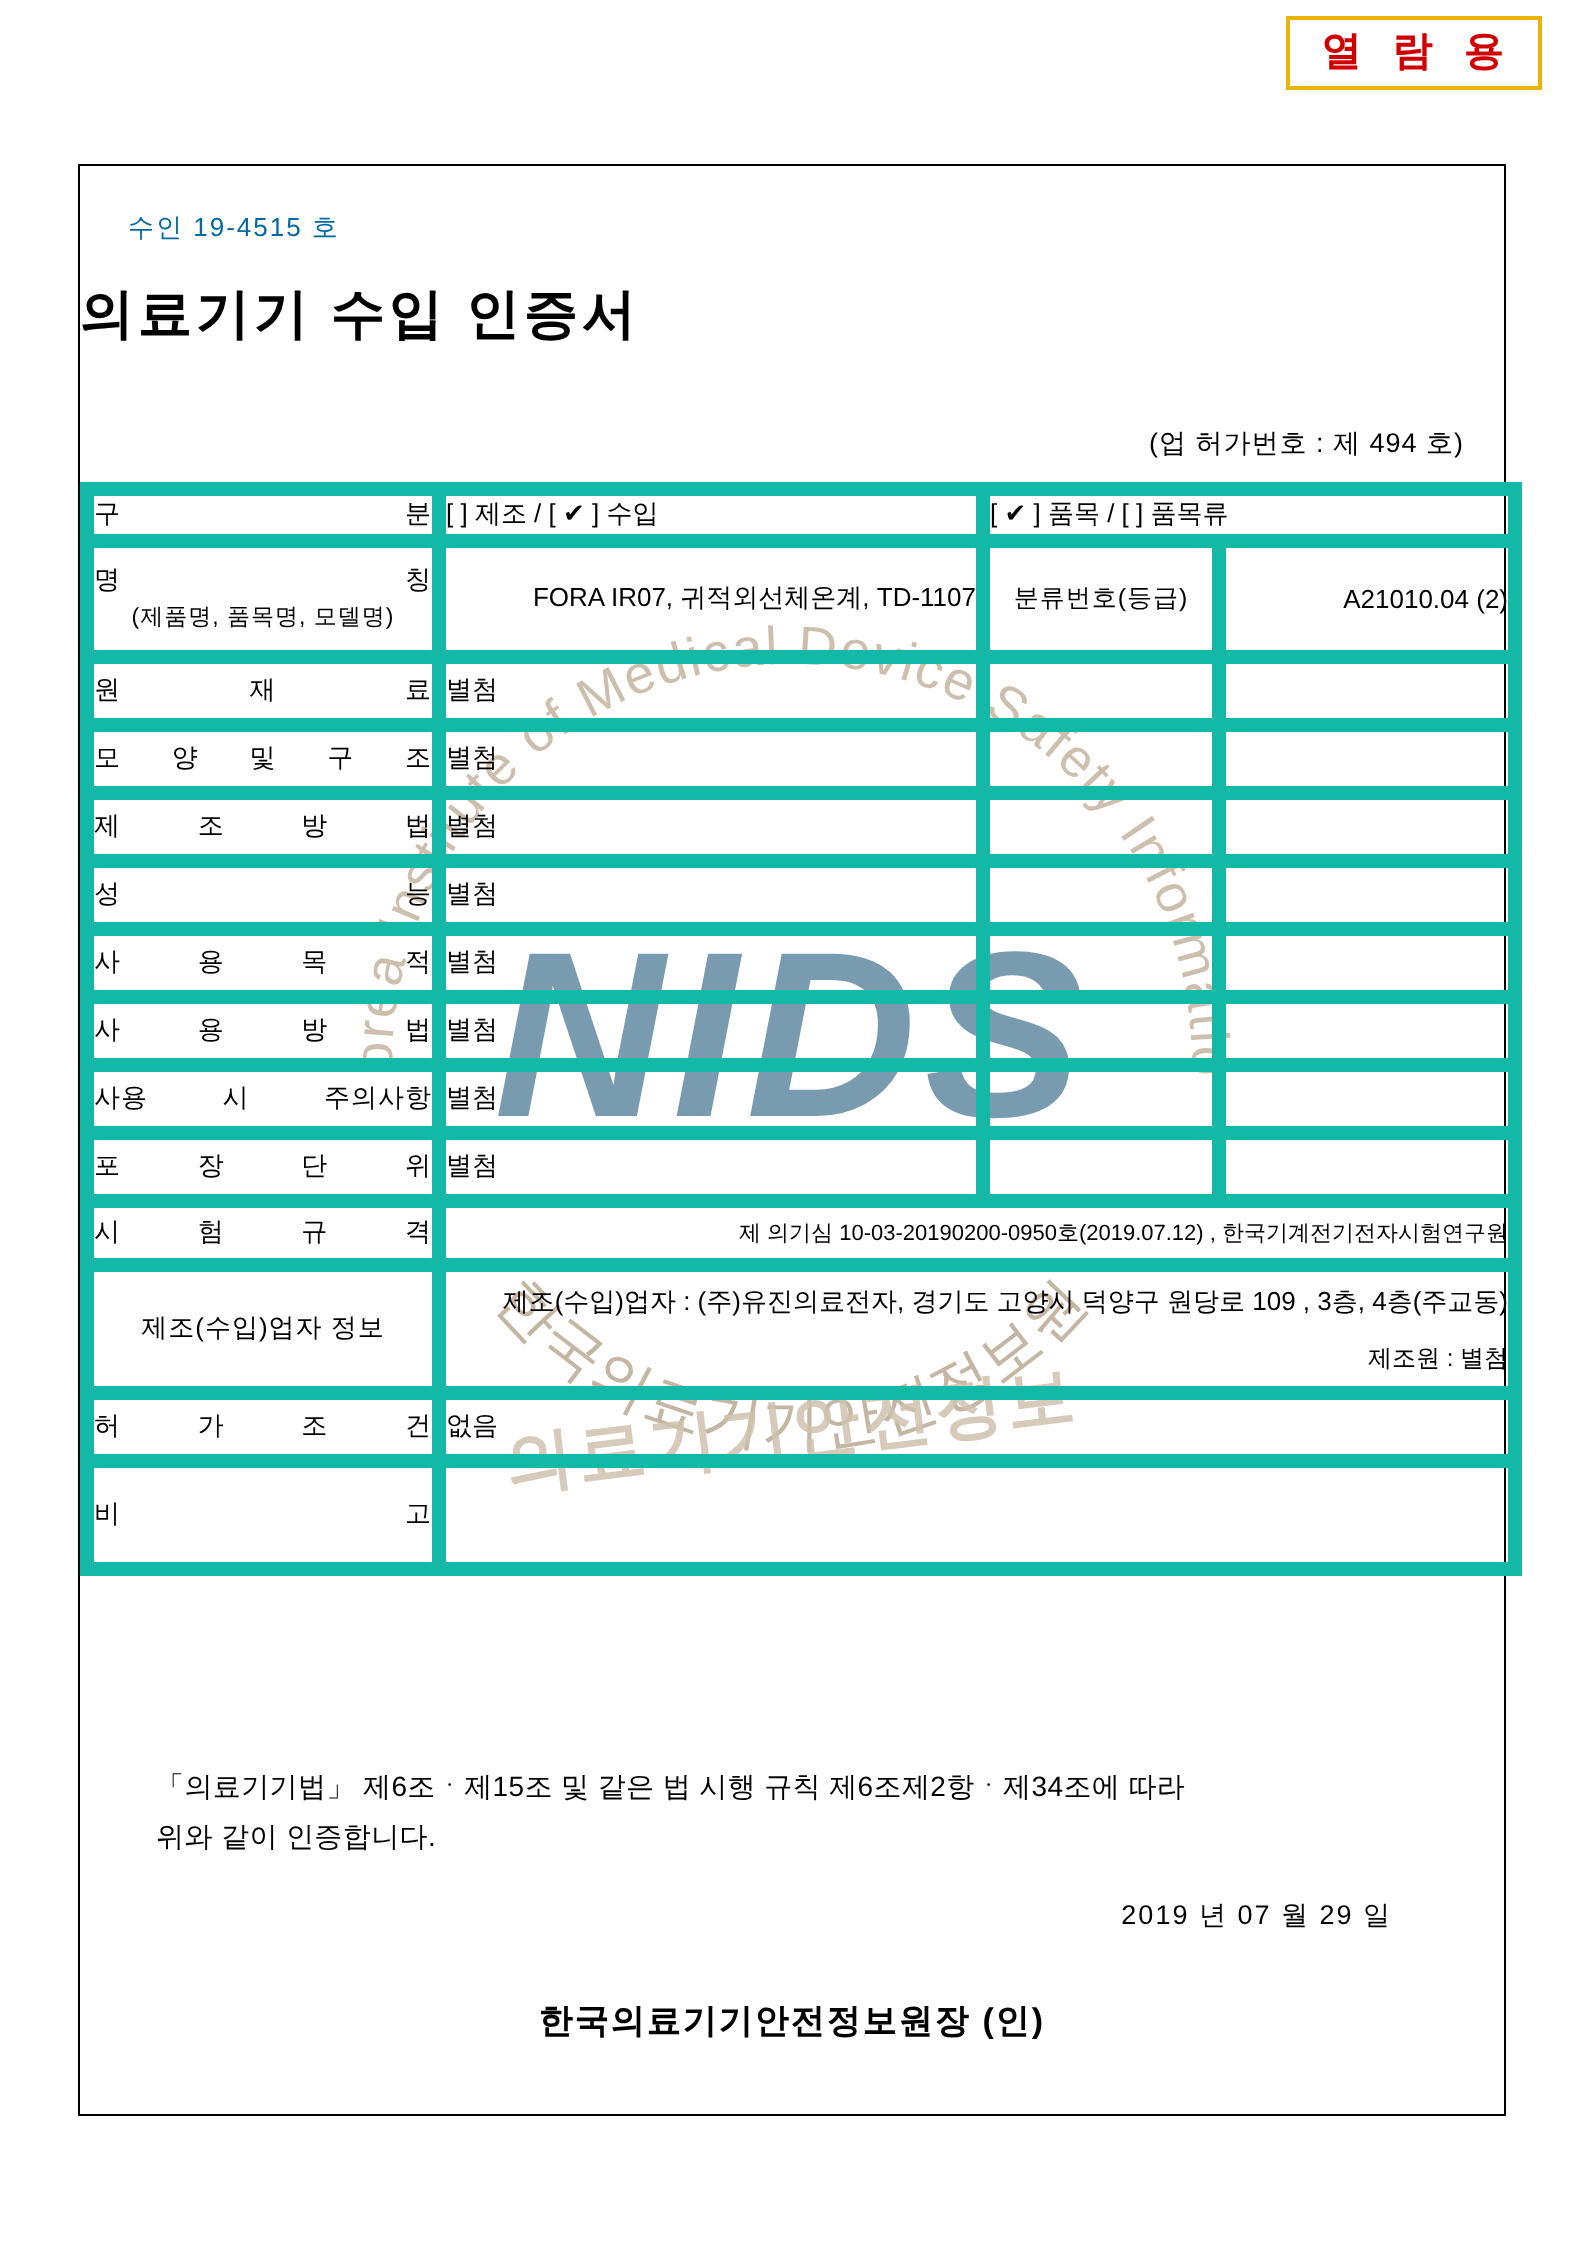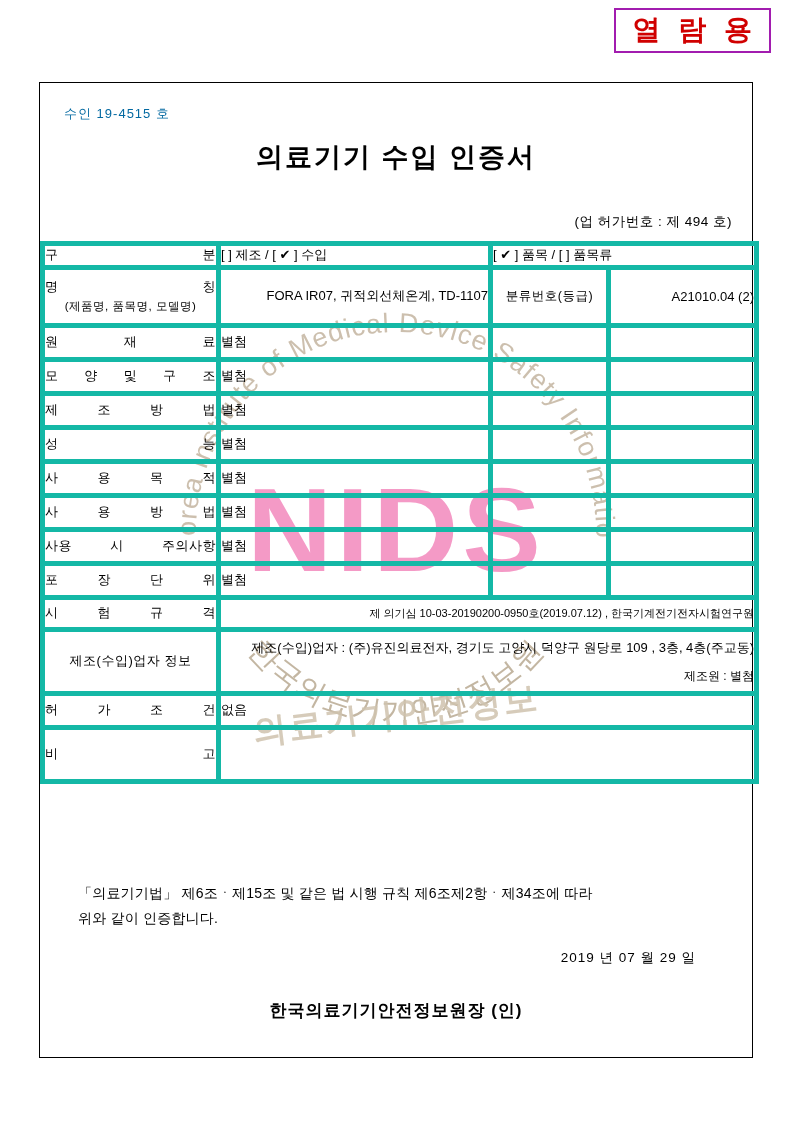--- a/index.html
+++ b/index.html
@@ -14,23 +14,23 @@
     font-family: "Liberation Sans", sans-serif;
     color: #000;
     overflow: hidden;
   }
 
   
   .stamp {
     position: absolute;
     top: 8px;
     right: 22px;
-    border: 2px solid #a21caf;
+    border: 2px solid #eab308;
     color: #d00000;
-    font-size: 28px;
+    font-size: 20px;
     font-weight: bold;
     letter-spacing: 5px;
     padding: 6px 12px 7px 16px;
     line-height: 1;
     background: #fff;
   }
 
   
   .doc {
     position: absolute;
@@ -51,21 +51,20 @@
     font-size: 13px;
     letter-spacing: 1px;
     color: #0369a1;
   }
 
   .title {
     position: absolute;
     left: 0;
     right: 0;
     top: 56px;
-    text-align: center;
     font-size: 27px;
     font-weight: bold;
     letter-spacing: 2px;
   }
 
   .permit-no {
     position: absolute;
     right: 20px;
     top: 130px;
     font-size: 13.5px;
@@ -75,21 +74,21 @@
   
   table.main {
     position: absolute;
     left: 0px;
     top: 158px;
     width: 714px;
     border-collapse: collapse;
     table-layout: fixed;
   }
   table.main td {
-    border: 5px solid #14b8a6;
+    border: 7px solid #14b8a6;
     font-size: 13px;
     padding: 0;
     vertical-align: middle;
     background: transparent;
   }
   td.lbl {
     text-align: center;
     font-size: 13.5px;
     padding: 8px 6px;
     letter-spacing: 0.5px;
@@ -157,28 +156,29 @@
     top: 82px;
     width: 714px;
     height: 976px;
     overflow: hidden;
     z-index: 1;
     pointer-events: none;
   }
   .wm-nids {
     position: absolute;
     left: 50%;
-    top: 448px;
+    top: 436px;
     transform: translate(-50%, -50%);
     font-size: 118px;
     font-weight: bold;
-    color: #ec4899;
+    color: #0c4a6e;
     opacity: 0.55;
     letter-spacing: 4px;
     white-space: nowrap;
+    font-style: italic;
   }
   .wm-ring {
     position: absolute;
     left: 50%;
     top: 450px;
     width: 470px;
     height: 470px;
     margin-left: -235px;
     margin-top: -235px;
   }

